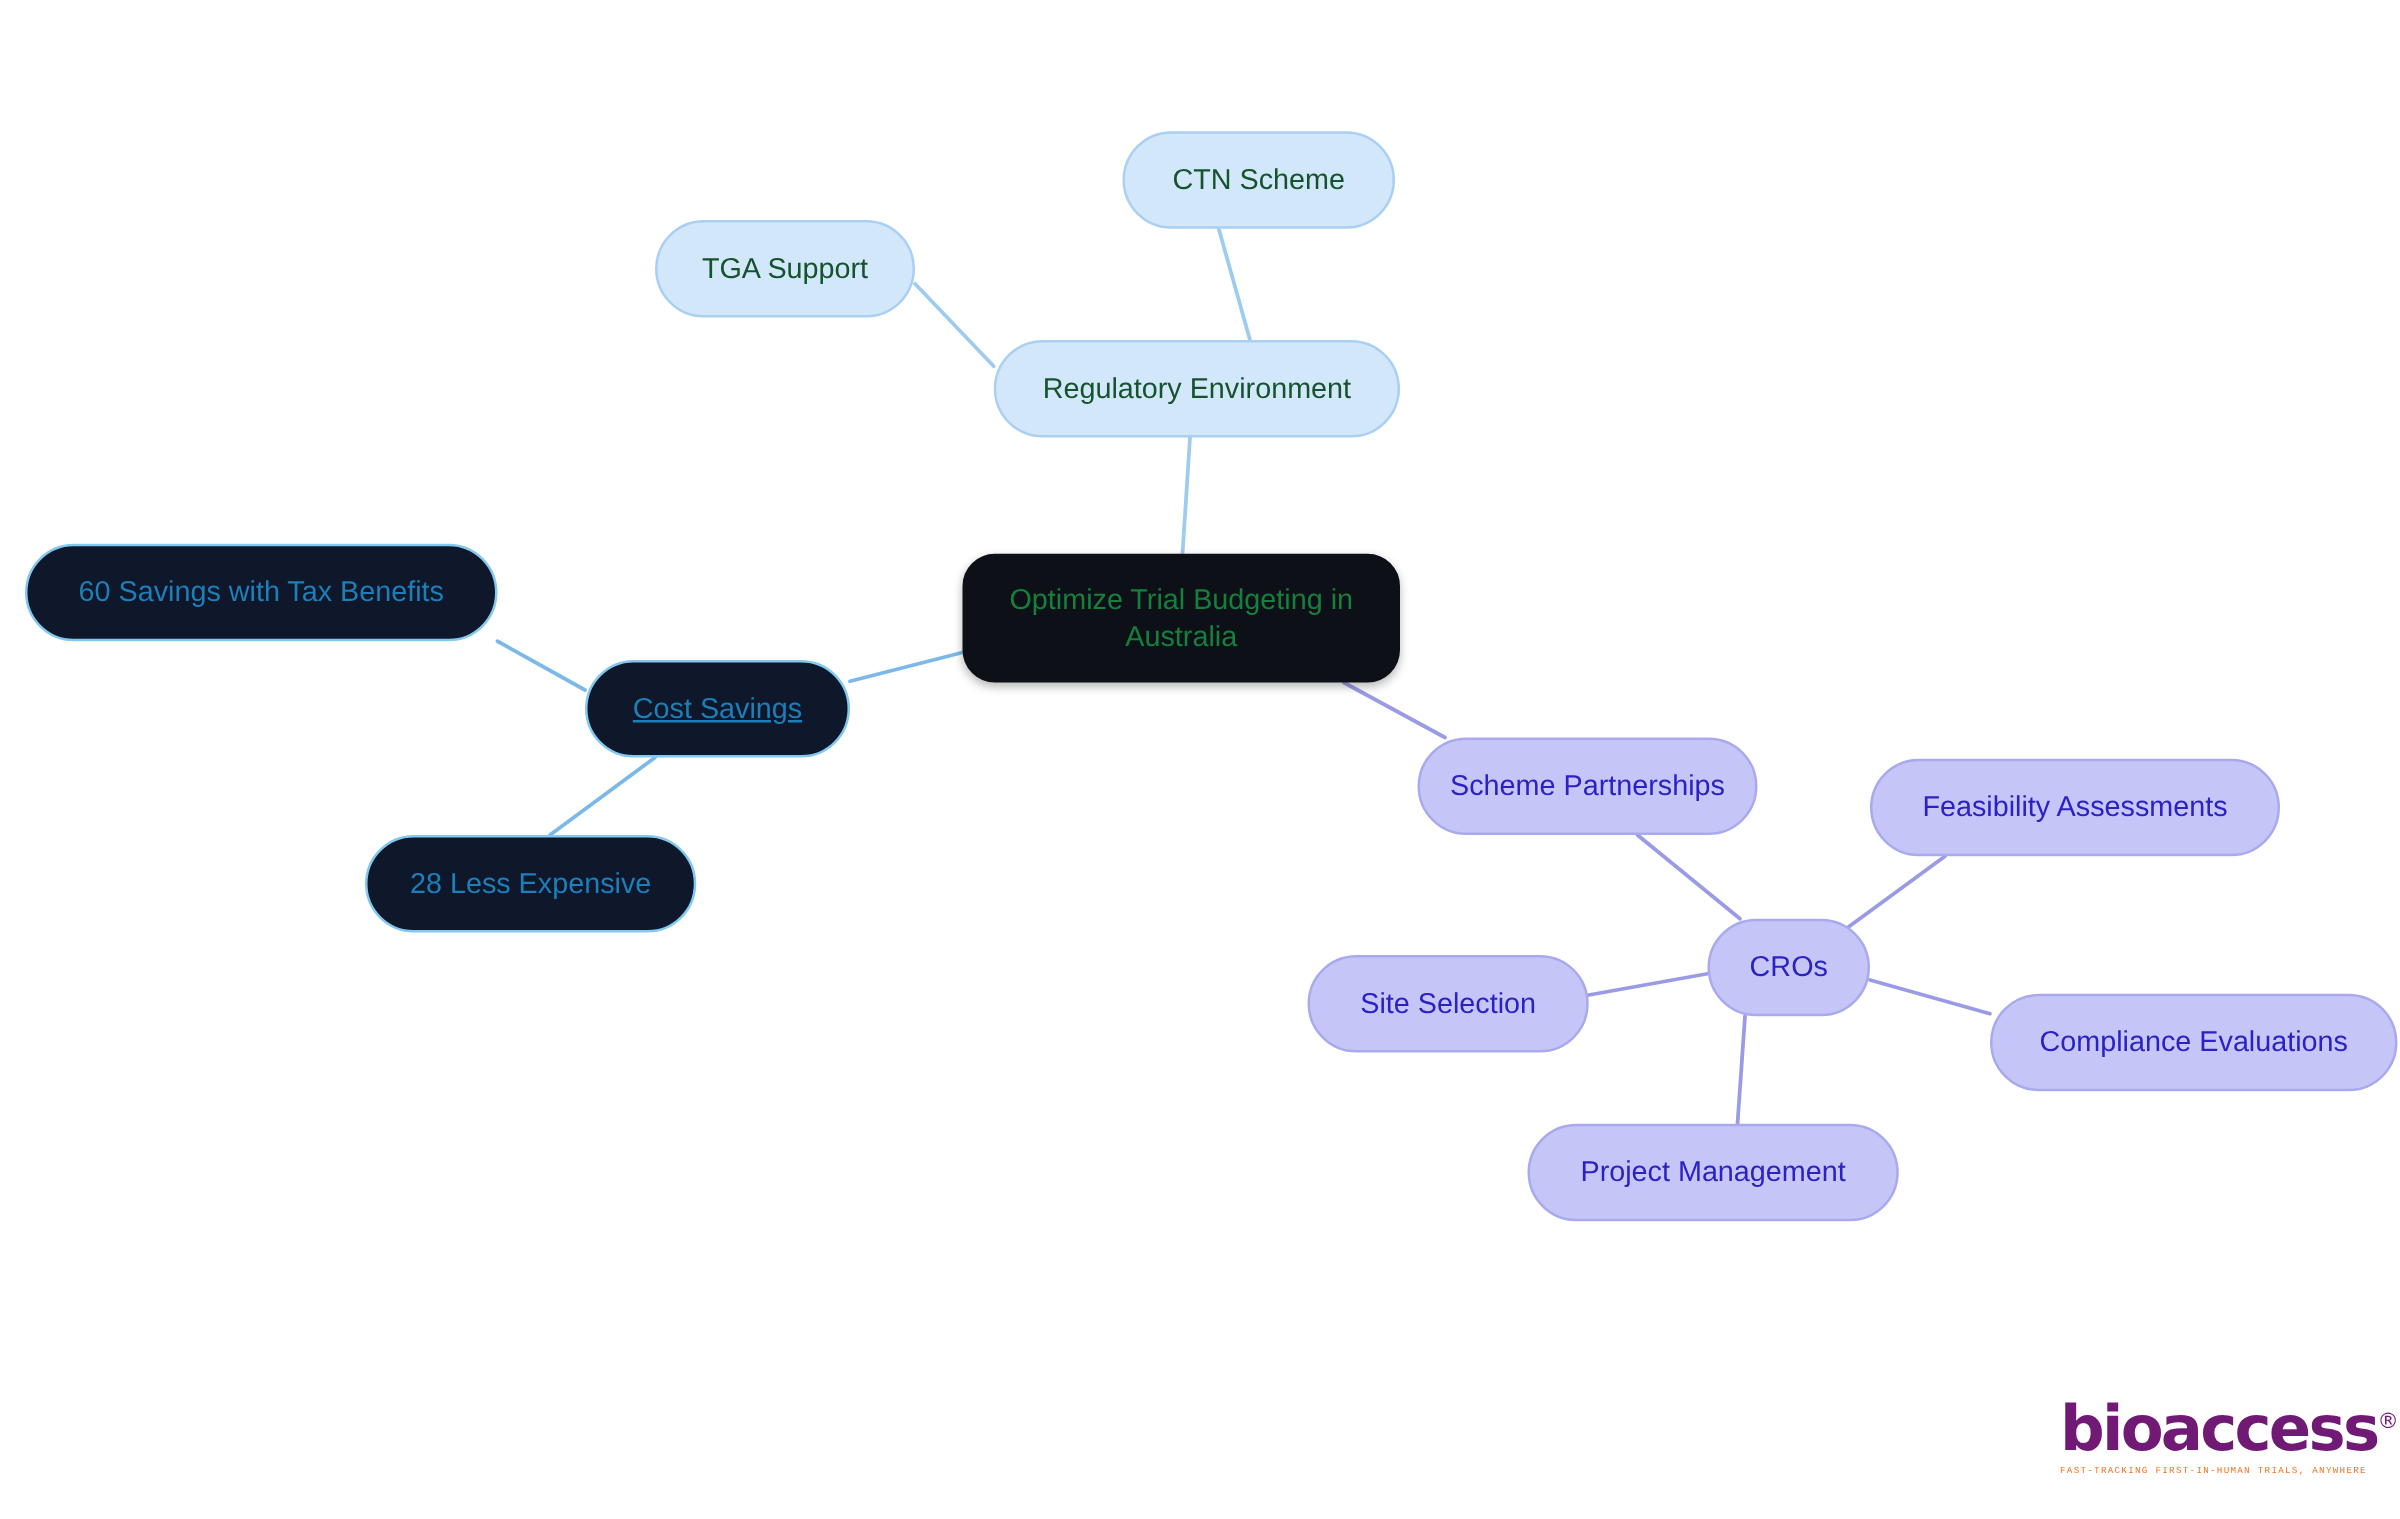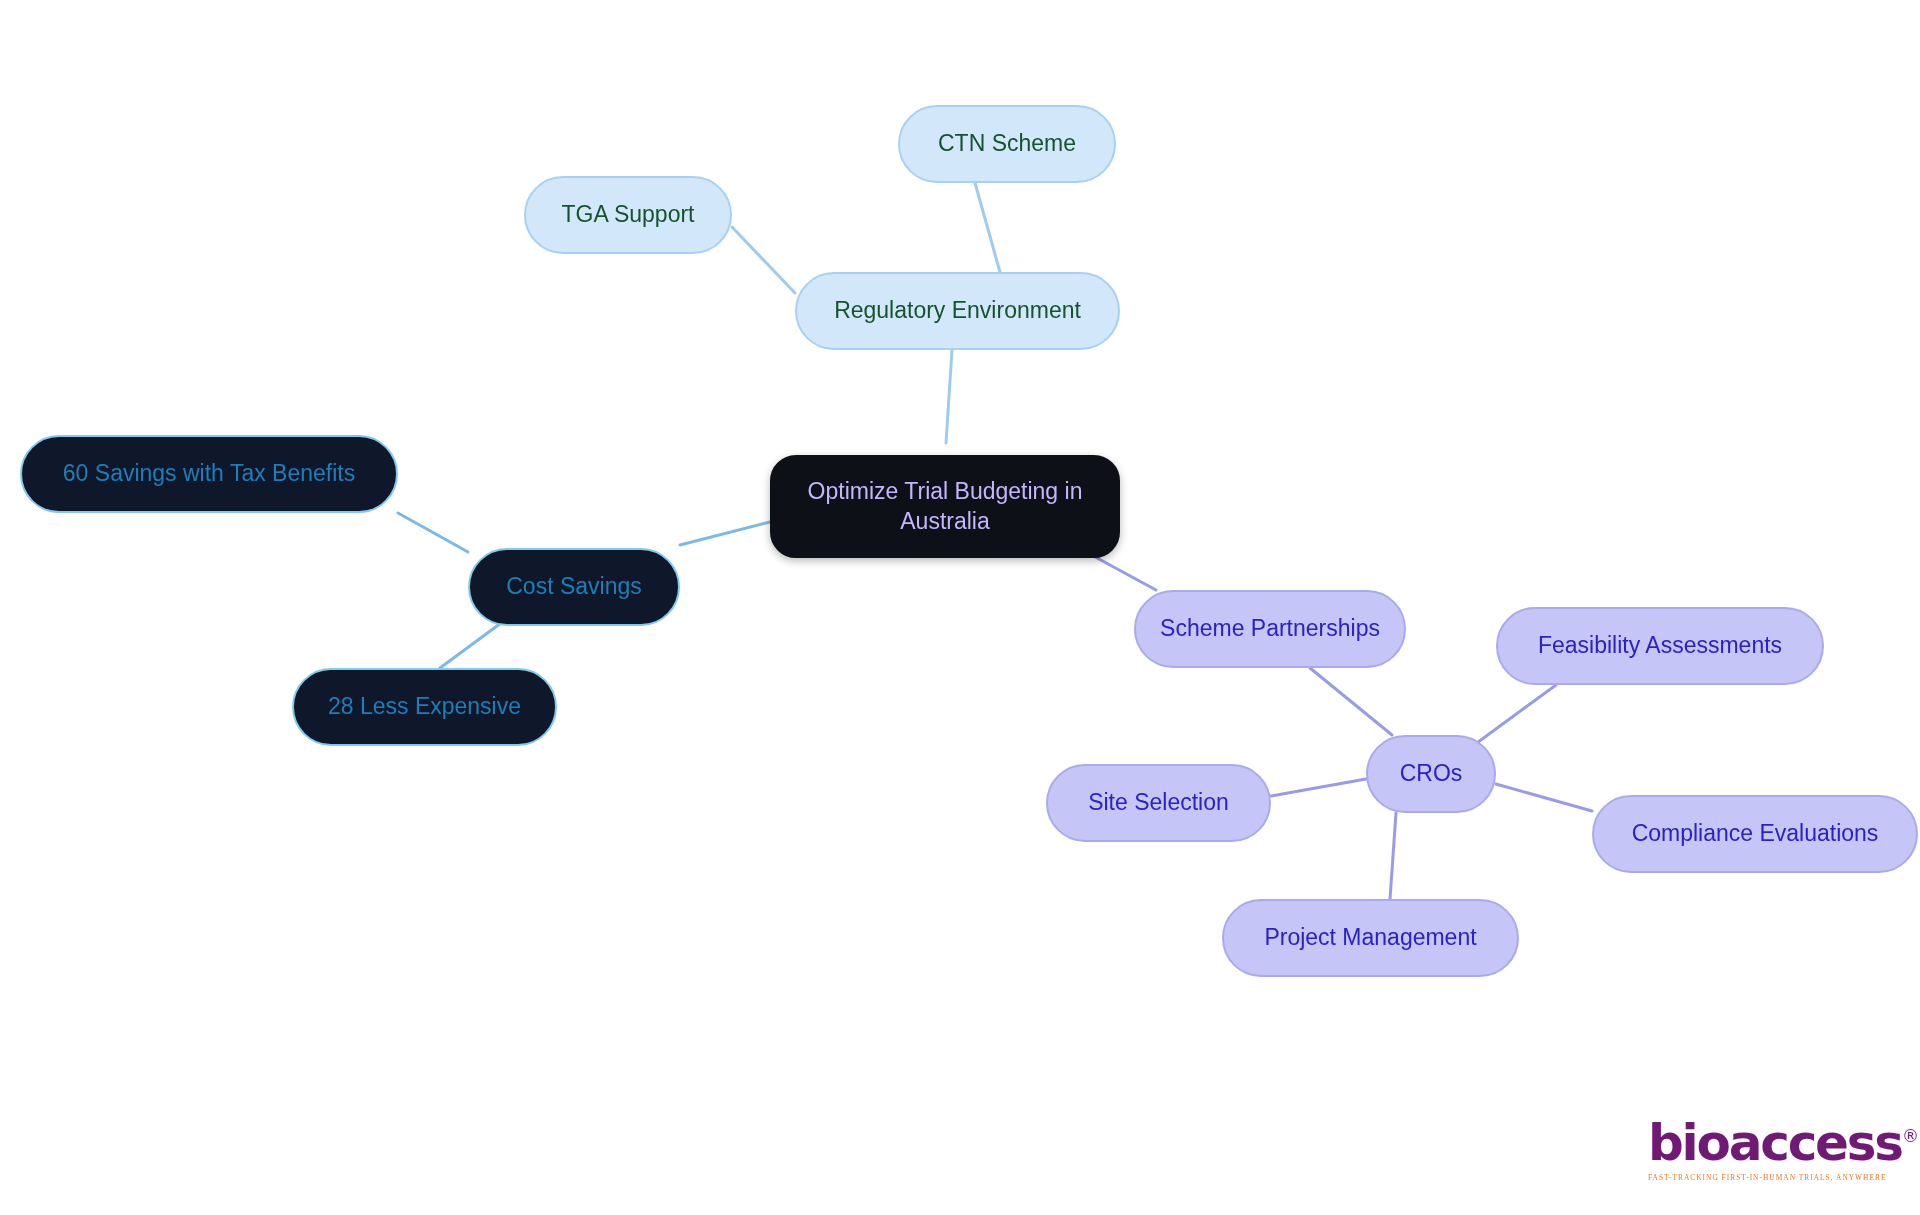--- a/index.html
+++ b/index.html
@@ -44,24 +44,23 @@
     border-style: solid;
     line-height: 1.28;
     padding: 6px 14px;
     white-space: pre-line;
   }
 
   .node-root {
     border-radius: 26px;
     border-color: #0d1117;
     background: #0d1117;
-    color: #c4b5fd;
+    color: #15803d;
     font-size: 23px;
     box-shadow: 0 3px 8px rgba(0,0,0,0.28);
-    margin-top: 12px;
   }
 
   .node-blue {
     background: #d3e7fb;
     border-color: #a9d0f2;
     color: #14532d;
     font-size: 23px;
   }
 
   .node-cyan {
@@ -102,21 +101,21 @@
   }
 
   #logo-reg {
     font-size: 17px;
     vertical-align: super;
     letter-spacing: 0;
     font-weight: normal;
   }
 
   #logo-tagline {
-    font-family: Liberation Serif, serif;
+    font-family: Liberation Mono, monospace;
     font-size: 7.4px;
     letter-spacing: 1.02px;
     color: #f47421;
     margin-top: 5px;
     white-space: nowrap;
   }
 </style>
 </head>
 <body>
 
@@ -134,21 +133,21 @@
       <line x1="1496" y1="784" x2="1592" y2="811" stroke="#9a9be6" stroke-width="3" stroke-linecap="round"></line>
       <line x1="1366" y1="779" x2="1271" y2="796" stroke="#9a9be6" stroke-width="3" stroke-linecap="round"></line>
       <line x1="1396" y1="813" x2="1390" y2="899" stroke="#9a9be6" stroke-width="3" stroke-linecap="round"></line>
     </svg>
   <div id="node-layer">
       <div class="node node-root" style="left: 770px; top: 443px; width: 350px; height: 103px;">Optimize Trial Budgeting in
 Australia</div>
       <div class="node node-blue" style="left: 795px; top: 272px; width: 325px; height: 78px;">Regulatory Environment</div>
       <div class="node node-blue" style="left: 898px; top: 105px; width: 218px; height: 78px;">CTN Scheme</div>
       <div class="node node-blue" style="left: 524px; top: 176px; width: 208px; height: 78px;">TGA Support</div>
-      <div class="node node-cyan" style="left: 468px; top: 548px; width: 212px; height: 78px;">Cost Savings</div>
+      <div class="node node-cyan" style="left: 468px; top: 528px; width: 212px; height: 78px; text-decoration: underline;">Cost Savings</div>
       <div class="node node-cyan" style="left: 20px; top: 435px; width: 378px; height: 78px;">60 Savings with Tax Benefits</div>
       <div class="node node-cyan" style="left: 292px; top: 668px; width: 265px; height: 78px;">28 Less Expensive</div>
       <div class="node node-purple" style="left: 1134px; top: 590px; width: 272px; height: 78px;">Scheme Partnerships</div>
       <div class="node node-purple" style="left: 1366px; top: 735px; width: 130px; height: 78px;">CROs</div>
       <div class="node node-purple" style="left: 1496px; top: 607px; width: 328px; height: 78px;">Feasibility Assessments</div>
       <div class="node node-purple" style="left: 1592px; top: 795px; width: 326px; height: 78px;">Compliance Evaluations</div>
       <div class="node node-purple" style="left: 1046px; top: 764px; width: 225px; height: 78px;">Site Selection</div>
       <div class="node node-purple" style="left: 1222px; top: 899px; width: 297px; height: 78px;">Project Management</div>
     </div>
 </div>

